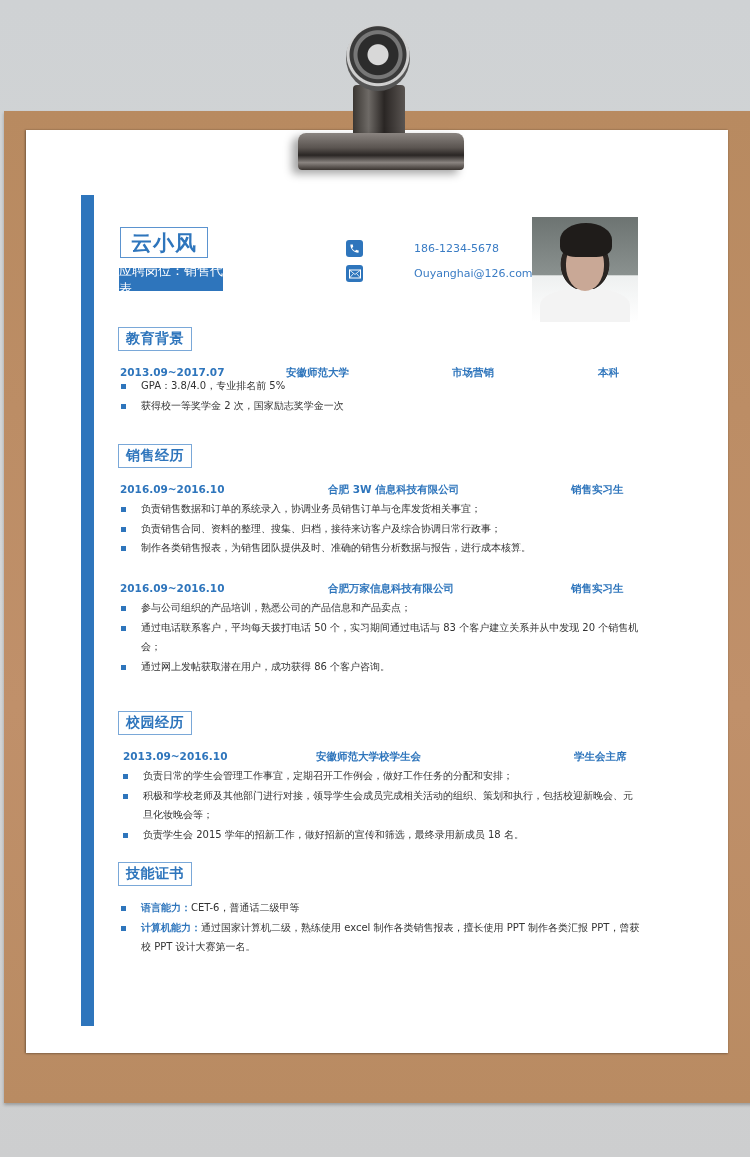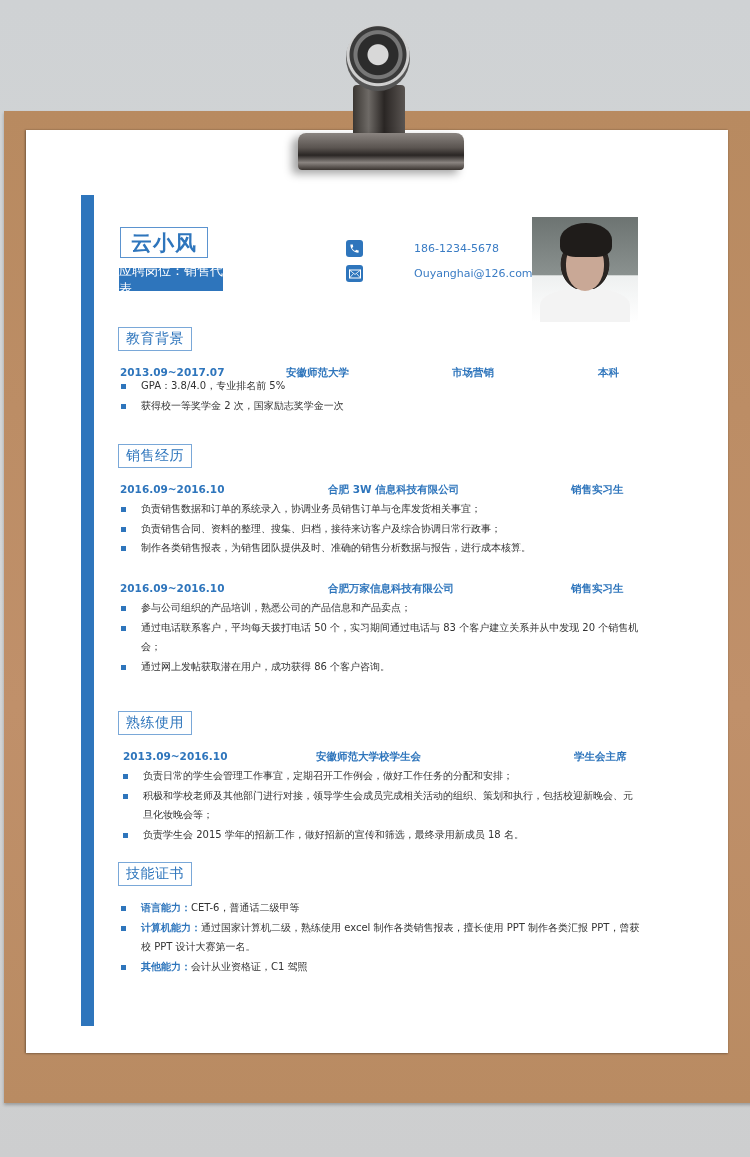--- a/index.html
+++ b/index.html
@@ -63,21 +63,21 @@
       background: radial-gradient(ellipse at 50% 45%, #b09080 0 18%, #2a2522 19% 32%, transparent 33%),
                   linear-gradient(180deg, #6d7472 0%, #8a918f 55%, #eef0f0 56%, #ffffff 100%);
       overflow: hidden;
     }
     .photo .hair { position:absolute; left:28px; top:6px; width:52px; height:34px; background:#1f1c1a; border-radius:50% 50% 30% 30%; }
     .photo .face { position:absolute; left:34px; top:24px; width:38px; height:50px; background:#c9a896; border-radius:45% 45% 50% 50%; }
     .photo .shirt { position:absolute; left:8px; top:72px; width:90px; height:40px; background:#f3f3f3; border-radius:40% 40% 0 0; }
 
     .sec-title {
       position: absolute; left: 118px; height: 24px; padding: 0 7px;
-      border: 1px solid #7aa8d8; color: #2e75bc; font-weight: normal; font-size: 14px;
+      border: 1px solid #7aa8d8; color: #2e75bc; font-weight: bold; font-size: 14px;
       display: flex; align-items: center; letter-spacing: 0.5px;
     }
     .row-head {
       position: absolute; font-size: 10.5px; font-weight: bold; color: #2e75bc;
     }
     .row-head span { position: absolute; white-space: nowrap; top: 0; }
     .bullets { position: absolute; left: 120px; width: 520px; }
     .bullets li {
       list-style: none; position: relative; padding-left: 21px;
       font-size: 10px; color: #333; line-height: 19.5px;
@@ -155,30 +155,29 @@
   <span style="left:0;">2016.09~2016.10</span>
   <span style="left:208px;">合肥万家信息科技有限公司</span>
   <span style="left:451px;">销售实习生</span>
 </div>
 <ul class="bullets" style="top:598px;">
   <li>参与公司组织的产品培训，熟悉公司的产品信息和产品卖点；</li>
   <li>通过电话联系客户，平均每天拨打电话 50 个，实习期间通过电话与 83 个客户建立关系并从中发现 20 个销售机会；</li>
   <li>通过网上发帖获取潜在用户，成功获得 86 个客户咨询。</li>
 </ul>
 
-<div class="sec-title" style="top:711px;">熟练使用</div>
+<div class="sec-title" style="top:711px;">校园经历</div>
 <div class="row-head" style="left:123px; top:750px; width:520px;">
   <span style="left:0;">2013.09~2016.10</span>
   <span style="left:193px;">安徽师范大学校学生会</span>
   <span style="left:451px;font-family:Liberation Mono, monospace;">学生会主席</span>
 </div>
 <ul class="bullets" style="top:766px; left:122px;">
   <li>负责日常的学生会管理工作事宜，定期召开工作例会，做好工作任务的分配和安排；</li>
   <li>积极和学校老师及其他部门进行对接，领导学生会成员完成相关活动的组织、策划和执行，包括校迎新晚会、元旦化妆晚会等；</li>
   <li>负责学生会 2015 学年的招新工作，做好招新的宣传和筛选，最终录用新成员 18 名。</li>
 </ul>
 
 <div class="sec-title" style="top:862px;">技能证书</div>
 <ul class="bullets" style="top:898px;">
   <li><b>语言能力：</b><span>CET-6，普通话二级甲等</span></li>
   <li><b>计算机能力：</b><span>通过国家计算机二级，熟练使用 excel 制作各类销售报表，擅长使用 PPT 制作各类汇报 PPT，曾获校 PPT 设计大赛第一名。</span></li>
-  <li><b>其他能力：</b><span>会计从业资格证，C1 驾照</span></li>
 </ul>
 
 </body></html>

